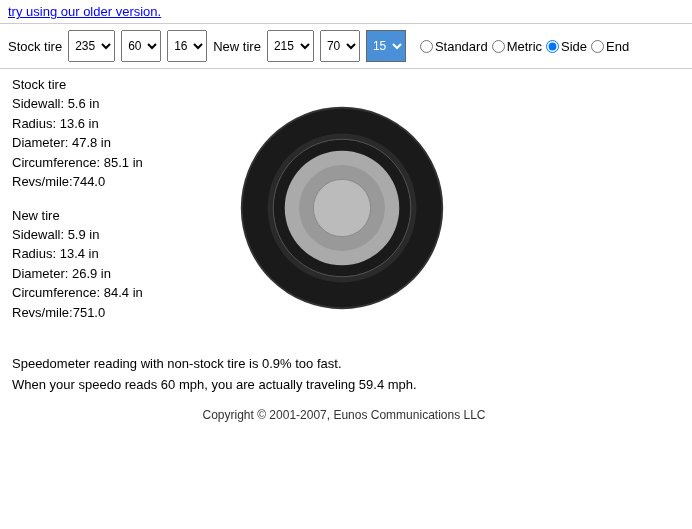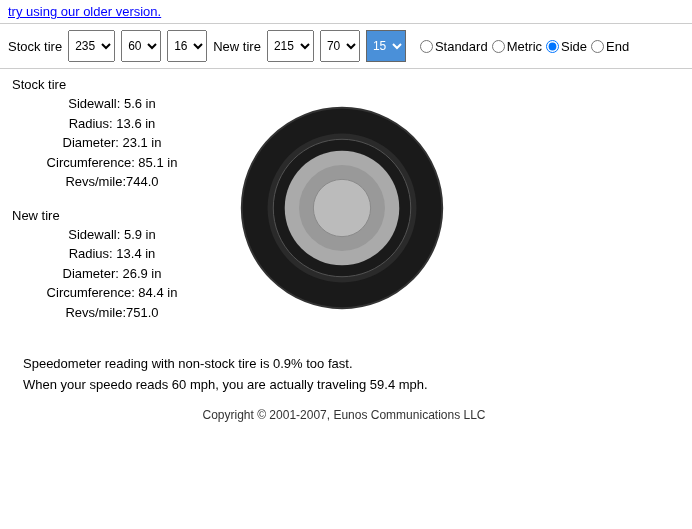--- a/index.html
+++ b/index.html
@@ -79,37 +79,36 @@
     }
 
     .info-section .section-title {
       font-weight: normal;
       margin-bottom: 2px;
     }
 
     .info-section .detail-line {
       font-size: 13px;
       line-height: 1.5;
-      text-align: center;
     }
 
     .tire-visual {
       flex: 0 0 220px;
       display: flex;
       align-items: center;
       justify-content: center;
     }
 
     .tire-svg {
       width: 210px;
       height: 210px;
     }
 
     .speedometer-note {
-      padding: 8px 23px;
+      padding: 8px 12px;
       font-size: 13px;
       line-height: 1.6;
     }
 
     .copyright {
       padding: 4px 16px 12px 12px;
       font-size: 12px;
       color: #333;
       text-align: center;
     }
@@ -183,21 +182,21 @@
   </div>
 </div>
 
 <div class="main-content">
 
   <div class="info-panel">
     <div class="info-section">
       <div class="section-title">Stock tire</div>
       <div class="detail-line">Sidewall: 5.6 in</div>
       <div class="detail-line">Radius: 13.6 in</div>
-      <div class="detail-line">Diameter: 23.1 in</div>
+      <div class="detail-line">Diameter: 47.8 in</div>
       <div class="detail-line">Circumference: 85.1 in</div>
       <div class="detail-line">Revs/mile:744.0</div>
     </div>
 
     <div class="info-section">
       <div class="section-title">New tire</div>
       <div class="detail-line">Sidewall: 5.9 in</div>
       <div class="detail-line">Radius: 13.4 in</div>
       <div class="detail-line">Diameter: 26.9 in</div>
       <div class="detail-line">Circumference: 84.4 in</div>

